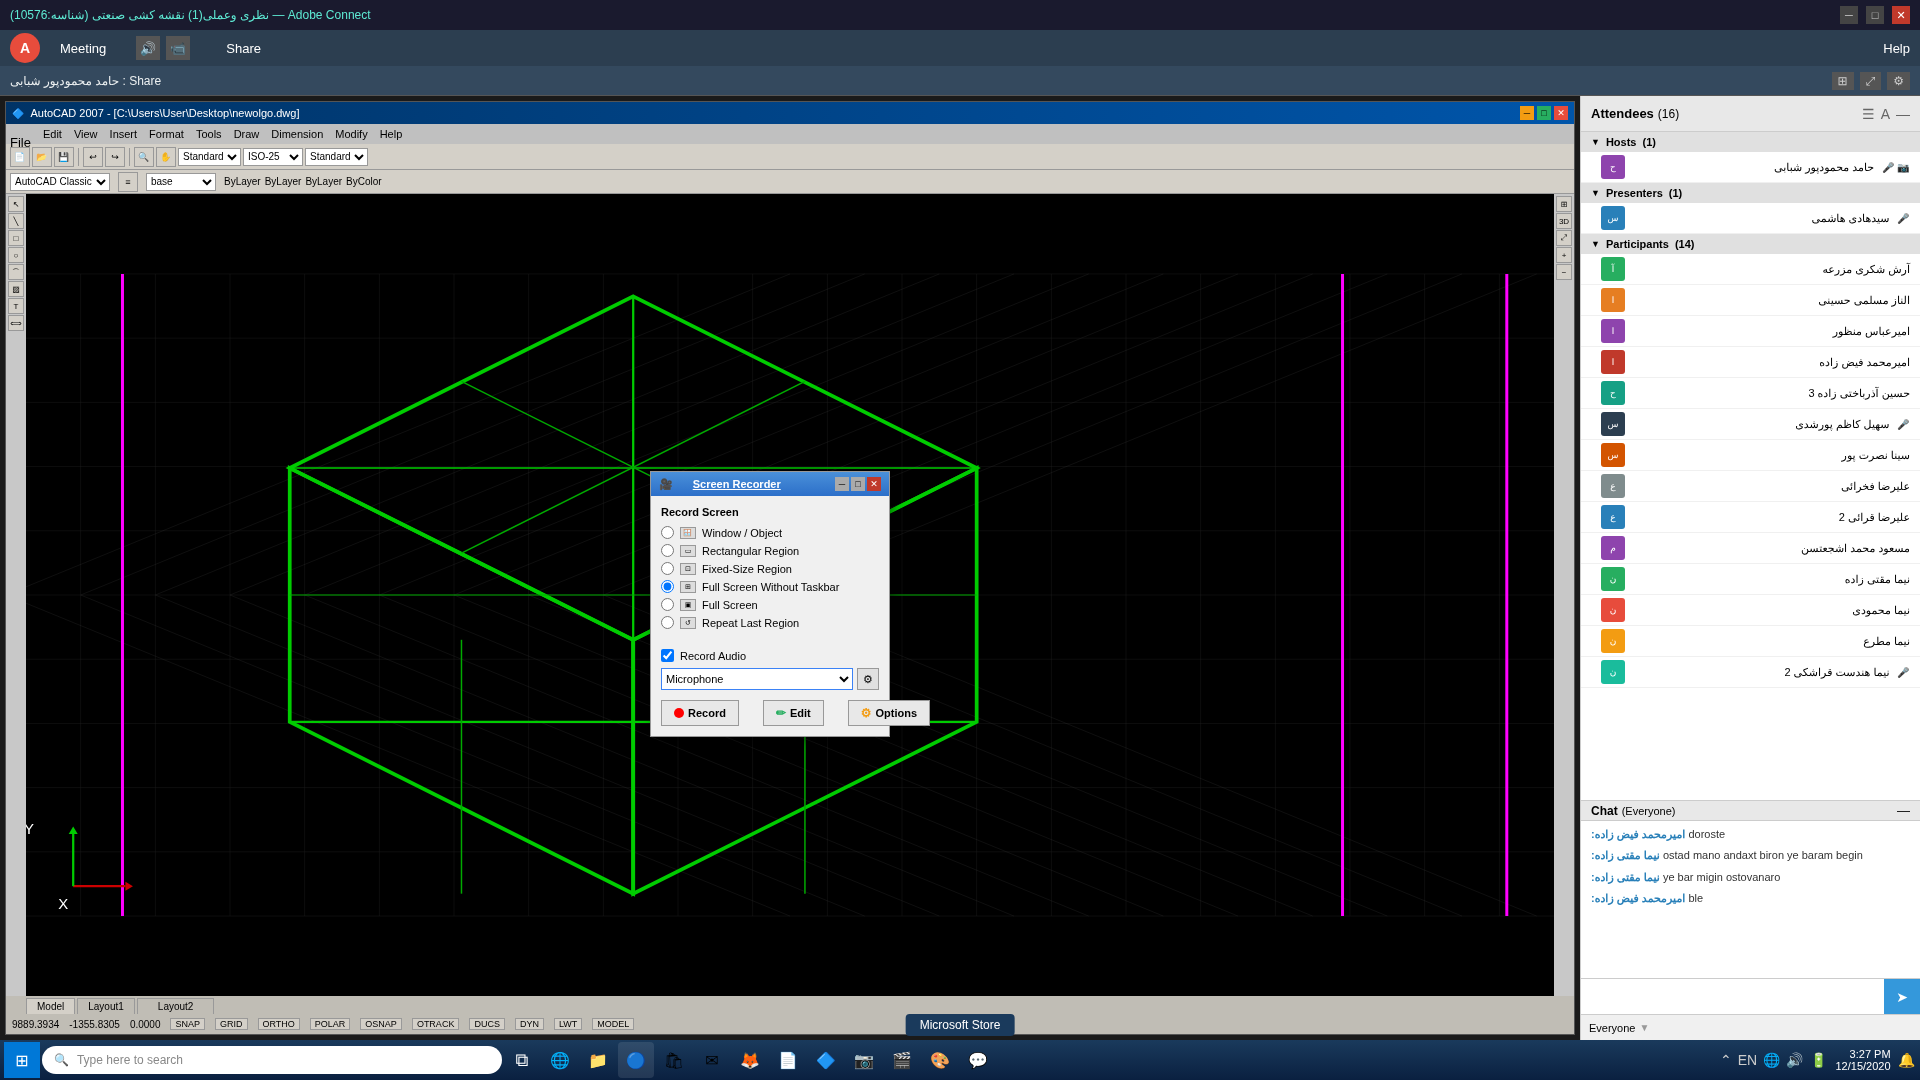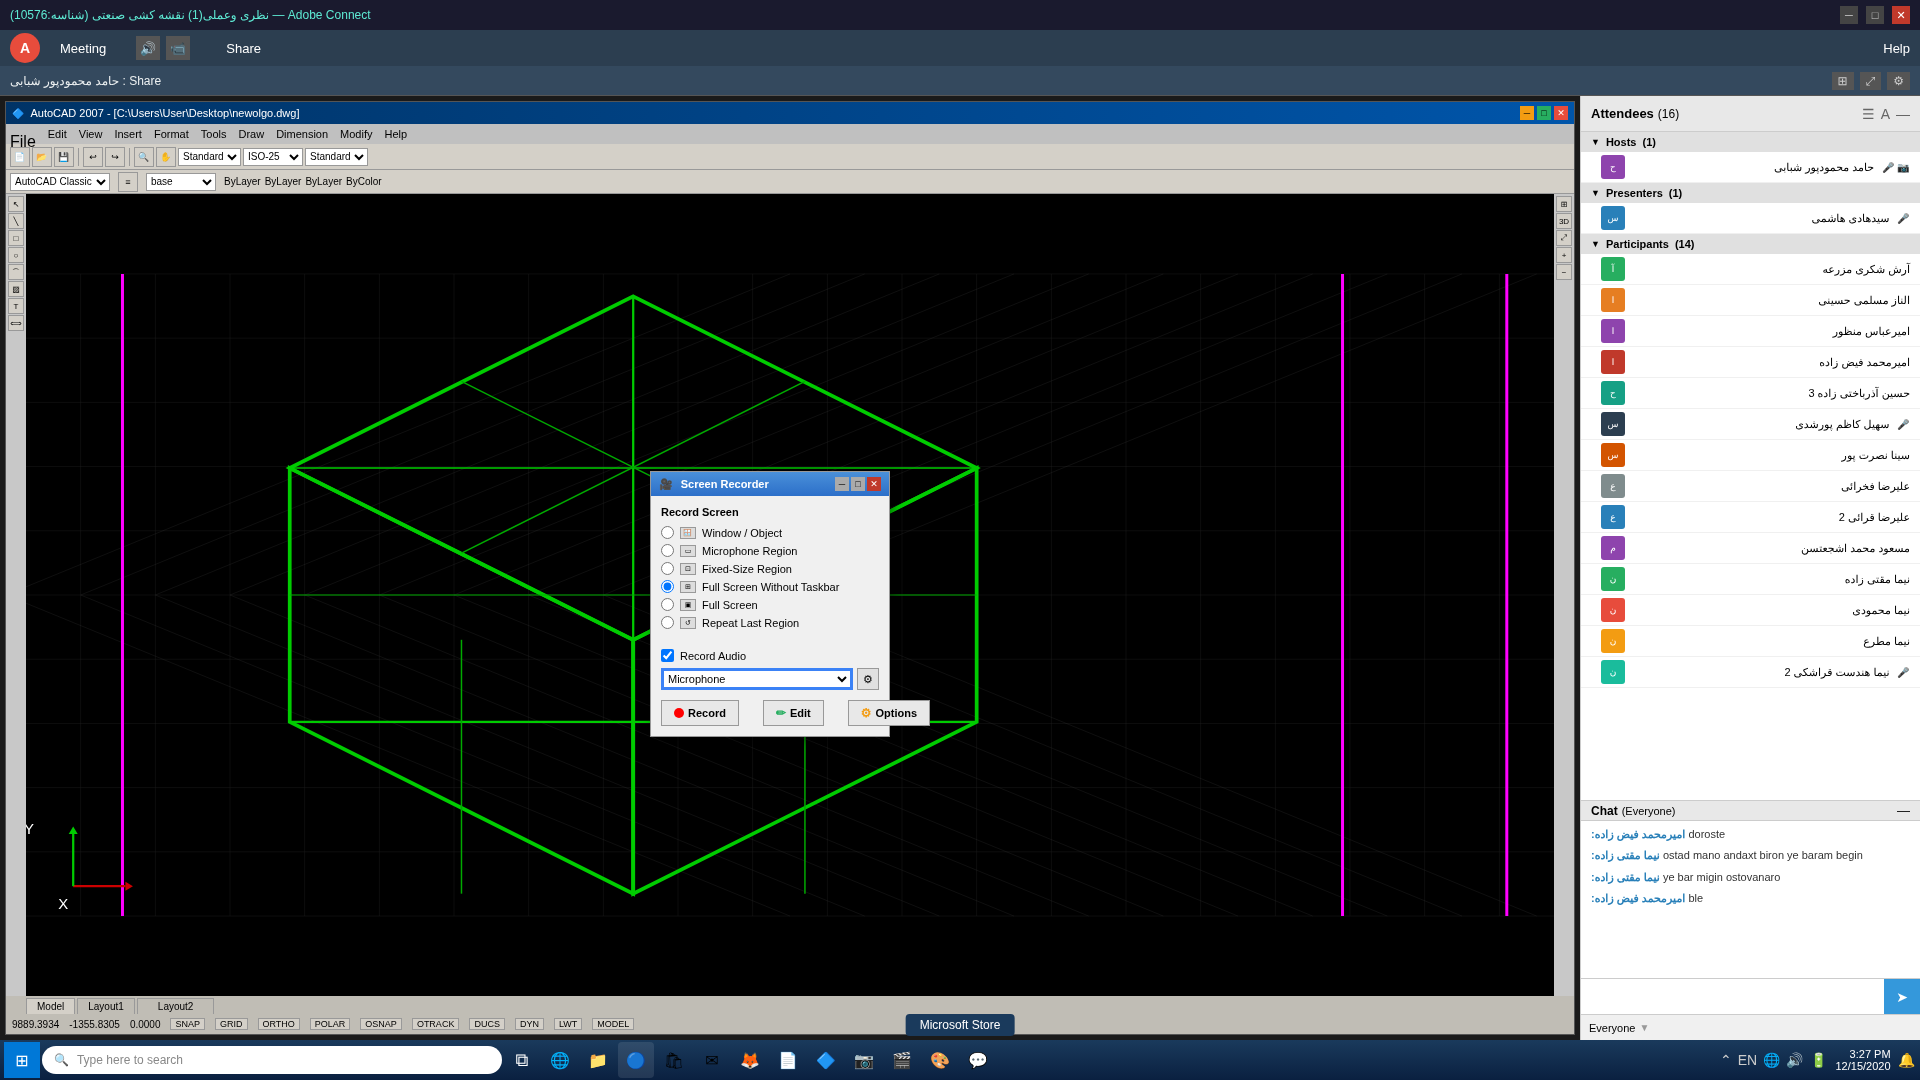--- a/index.html
+++ b/index.html
@@ -312,21 +312,21 @@
     .microphone-row {
       display: flex;
       align-items: center;
       gap: 4px;
       margin-top: 6px;
     }
     .mic-select {
       flex: 1;
       height: 22px;
       font-size: 11px;
-      border: 3px solid #3b82f6;
+      border: 1px solid #3b82f6;
     }
     .mic-settings {
       width: 22px; height: 22px;
       background: #e0e0e0;
       border: 1px solid #999;
       cursor: pointer;
       font-size: 11px;
       display: flex; align-items: center; justify-content: center;
     }
 
@@ -466,21 +466,21 @@
         <span style="font-size:10px;">🔷</span>
         <span style="margin-left:6px;font-size:11px;">AutoCAD 2007 - [C:\Users\User\Desktop\newolgo.dwg]</span>
         <div class="cad-title-btns">
           <button class="cad-btn min">─</button>
           <button class="cad-btn max">□</button>
           <button class="cad-btn cls">✕</button>
         </div>
       </div>
 
       <div class="cad-menu-bar">
-        <span class="menu-item" style="color:#000;font-size:16px;margin-top:16px;">File</span>
+        <span class="menu-item" style="color:#000;font-size:13px;margin-top:16px;">File</span>
         <span class="menu-item" style="color:#000;font-size:11px;">Edit</span>
         <span class="menu-item" style="color:#000;font-size:11px;">View</span>
         <span class="menu-item" style="color:#000;font-size:11px;">Insert</span>
         <span class="menu-item" style="color:#000;font-size:11px;">Format</span>
         <span class="menu-item" style="color:#000;font-size:11px;">Tools</span>
         <span class="menu-item" style="color:#000;font-size:11px;">Draw</span>
         <span class="menu-item" style="color:#000;font-size:11px;">Dimension</span>
         <span class="menu-item" style="color:#000;font-size:11px;">Modify</span>
         <span class="menu-item" style="color:#000;font-size:11px;">Help</span>
       </div>
@@ -647,39 +647,39 @@
         <button style="background:#d4d0c8;border:1px solid #999;font-size:9px;cursor:pointer;padding:0 4px;">DUCS</button>
         <button style="background:#d4d0c8;border:1px solid #999;font-size:9px;cursor:pointer;padding:0 4px;">DYN</button>
         <button style="background:#d4d0c8;border:1px solid #999;font-size:9px;cursor:pointer;padding:0 4px;">LWT</button>
         <button style="background:#d4d0c8;border:1px solid #999;font-size:9px;cursor:pointer;padding:0 4px;">MODEL</button>
       </div>
     </div>
 
     <div class="screen-recorder">
       <div class="recorder-title">
         <span style="font-size:11px;">🎥</span>
-        <span style="margin-left:8px;">Screen Recorder</span>
+        <span style="margin-left:20px;text-decoration:underline;">Screen Recorder</span>
         <div class="recorder-title-btns">
           <button class="rec-btn min">─</button>
           <button class="rec-btn max">□</button>
           <button class="rec-btn cls">✕</button>
         </div>
       </div>
       <div class="recorder-body">
         <div class="recorder-section-title">Record Screen</div>
 
         <div class="radio-option">
           <input type="radio" name="record-type" style="">
           <div class="option-icon">🪟</div>
           <span>Window / Object</span>
         </div>
         <div class="radio-option">
           <input type="radio" name="record-type" style="">
           <div class="option-icon">▭</div>
-          <span>Microphone Region</span>
+          <span>Rectangular Region</span>
         </div>
         <div class="radio-option">
           <input type="radio" name="record-type" style="">
           <div class="option-icon">⊡</div>
           <span>Fixed-Size Region</span>
         </div>
         <div class="radio-option">
           <input type="radio" name="record-type" checked="" style="">
           <div class="option-icon">⊞</div>
           <span>Full Screen Without Taskbar</span>

